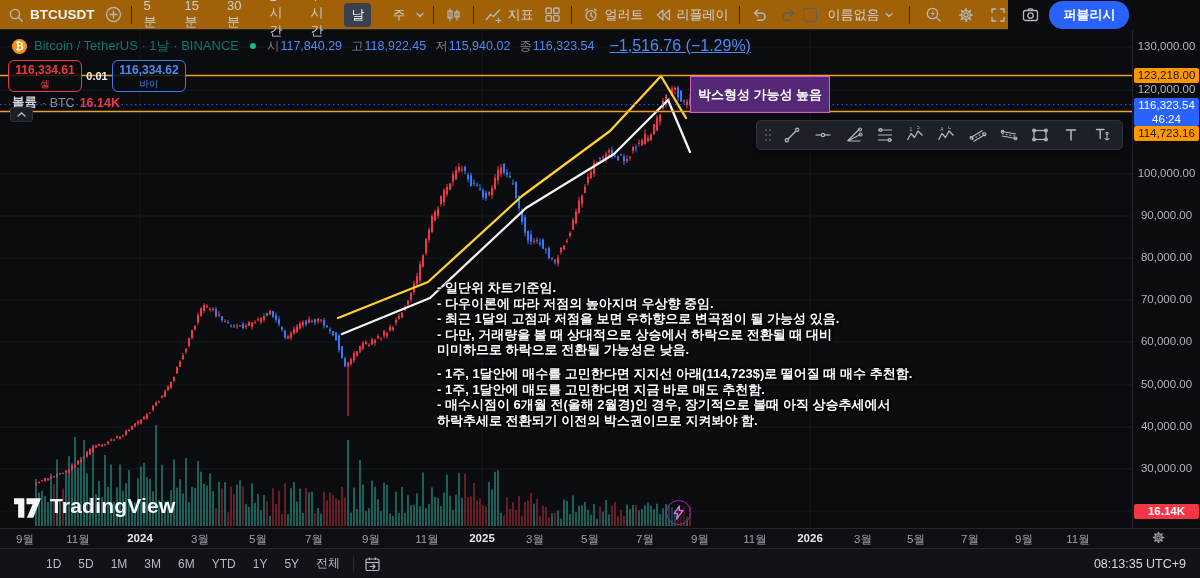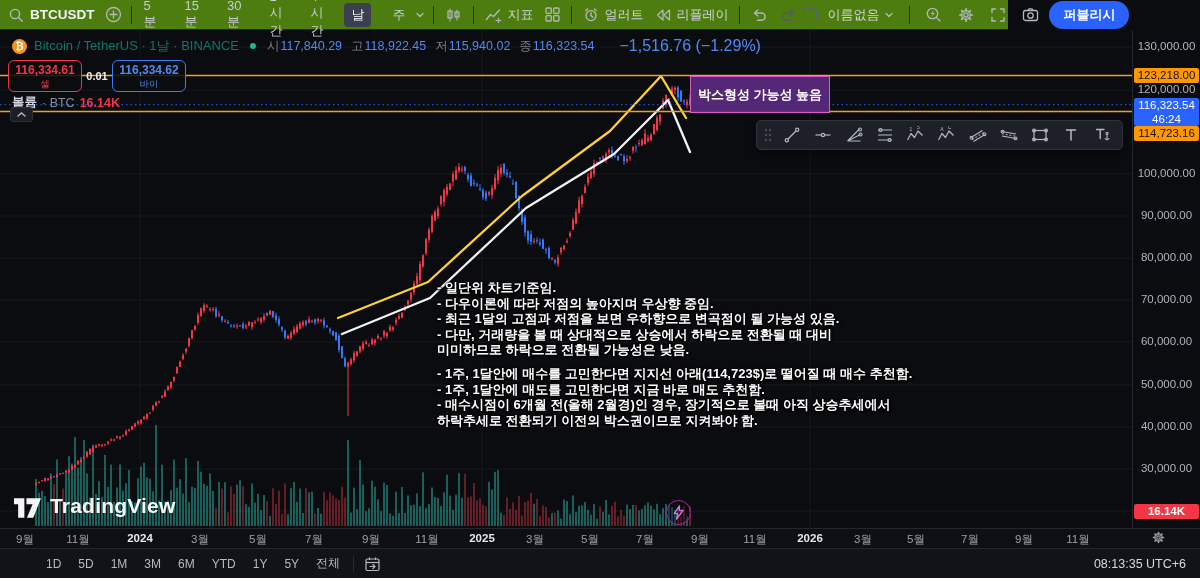--- a/index.html
+++ b/index.html
@@ -1,18 +1,18 @@
 <!DOCTYPE html>
 <html><head>
 <meta charset="utf-8">
 <style>
   html,body{margin:0;padding:0;width:1200px;height:578px;overflow:hidden;background:#0b0c0f;
     font-family:"Liberation Sans","DejaVu Sans",sans-serif;color:#d1d4dc;}
   *{box-sizing:border-box;}
-  #topbar{position:absolute;top:0;left:0;width:1008px;height:30px;background:#4d7c0f;
+  #topbar{position:absolute;top:0;left:0;width:1008px;height:30px;background:#a16207;
     border-bottom:1px solid #23262e;display:flex;align-items:center;padding:0 0 0 8px;z-index:60;}
   .tb-btn{display:flex;align-items:center;gap:5px;padding:3px 6px;border-radius:4px;font-size:13px;color:#cfd3db;white-space:nowrap;}
   .tb-sym{font-weight:700;color:#f0f2f5;font-size:13.5px;}
   .sep{width:1px;height:18px;background:#272b34;margin:0 5px;flex:0 0 auto;}
   .tf{padding:3px 7px;font-size:13px;border-radius:4px;color:#c9cdd6;}
   .tf.active{background:#3a4050;color:#fff;}
   .icon{display:flex;align-items:center;justify-content:center;color:#b4b8c1;}
   .dim{color:#565b66;}
   #tb-right{margin-left:auto;display:flex;align-items:center;gap:4px;}
   .checkbox{width:14px;height:14px;border:1.5px solid #5a5f6b;border-radius:3px;}
@@ -20,21 +20,21 @@
     border-radius:15px;margin-right:-30px;white-space:nowrap;}
   #chart-svg{position:absolute;left:0;top:30px;width:1132px;height:498px;z-index:1;}
   #symbol-header{position:absolute;left:12px;top:37px;display:flex;align-items:center;gap:7px;z-index:20;}
   .btc-ico{width:15px;height:15px;border-radius:50%;background:#f7931a;color:#fff;font-size:10px;
     font-weight:700;display:flex;align-items:center;justify-content:center;}
   #sym-title{font-size:13px;color:#0f766e;}
   .green-dot{width:6px;height:6px;border-radius:50%;background:#1eb980;margin:0 4px;}
   #ohlc{display:flex;align-items:center;gap:9px;font-size:12.5px;}
   .ohlc-l{color:#7b7f8a;margin-right:1px;}
   .ohlc-v{color:#4c8bf5;}
-  .chg{color:#4c8bf5;margin-left:18px;}
+  .chg{color:#4c8bf5;margin-left:8px;text-decoration:underline;}
   #order-panel{position:absolute;left:8px;top:60px;display:flex;align-items:center;z-index:20;}
   .order-box{width:74px;height:32px;border-radius:6px;display:flex;flex-direction:column;align-items:center;
     justify-content:center;background:rgba(11,12,15,.88);line-height:1;}
   .order-box.sell{border:1px solid #f23645;color:#f23645;}
   .order-box.buy{border:1px solid #3b7bf6;color:#4c8bf5;}
   .order-price{font-size:12px;font-weight:700;}
   .order-side{font-size:9.5px;margin-top:3px;opacity:.95;}
   .spread{width:30px;text-align:center;font-size:11px;font-weight:700;color:#eceef2;}
   #volume-row{position:absolute;left:12px;top:94px;font-size:12.5px;font-weight:700;z-index:20;
     display:flex;gap:5px;align-items:center;}
@@ -1148,14 +1148,14 @@
   <span class="bsep"></span>
   <span id="goto-date" class="icon">
       <svg width="17" height="16" viewBox="0 0 17 16" fill="none" stroke="currentColor" stroke-width="1.2">
         <rect x="2" y="3" width="13" height="11.5" rx="1.5"></rect>
         <line x1="2" y1="6.5" x2="15" y2="6.5"></line>
         <line x1="5.5" y1="1.5" x2="5.5" y2="4"></line>
         <line x1="11.5" y1="1.5" x2="11.5" y2="4"></line>
         <path d="M6 10.5 H11 M9 8.5 L11 10.5 L9 12.5" stroke-linecap="round" stroke-linejoin="round"></path>
       </svg>
     </span>
-  <span id="clock">08:13:35 UTC+6</span>
+  <span id="clock">08:13:35 UTC+9</span>
 </div>
 
 </body></html>

